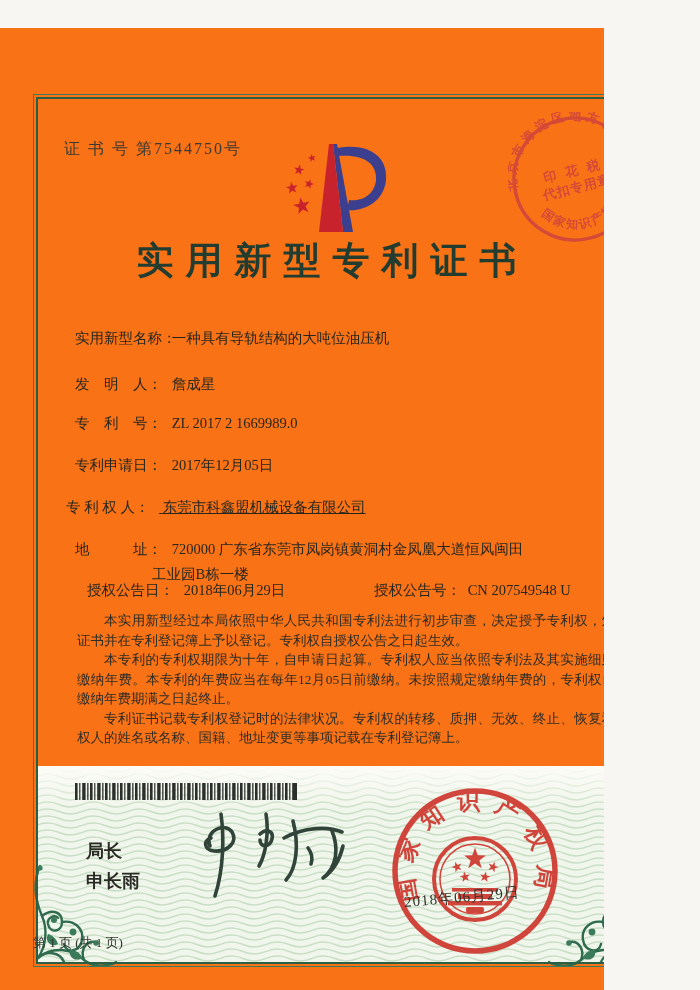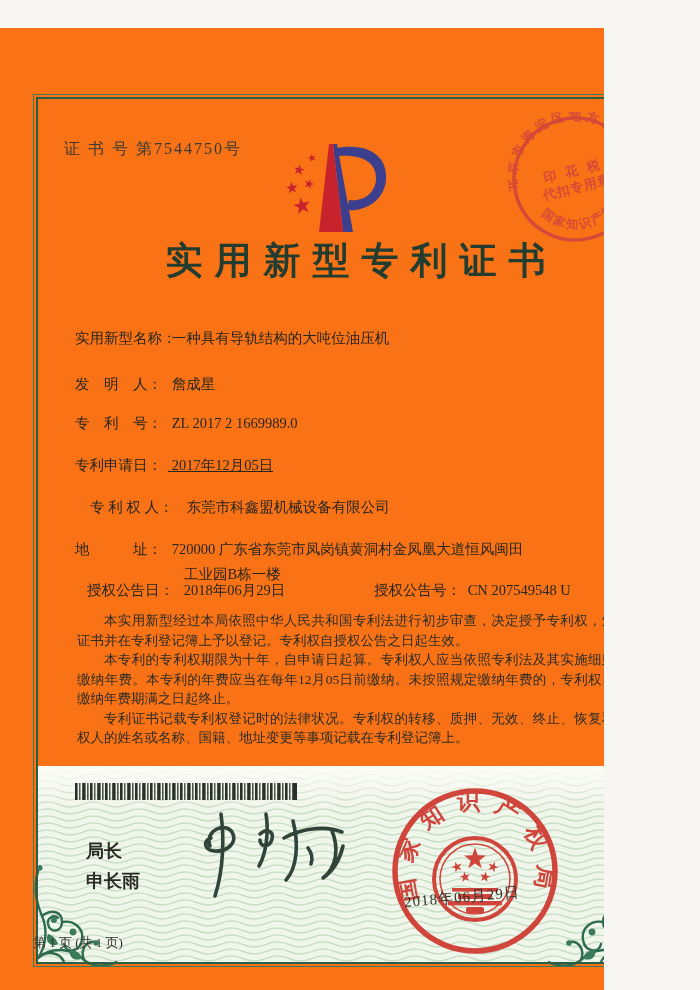--- a/index.html
+++ b/index.html
@@ -8,21 +8,21 @@
   .abs{position:absolute;}
   
   #edge-shadow{left:680px;top:0;width:13px;height:990px;
     background:linear-gradient(90deg,#d8d8d2 0%,#7e827a 35%,#8b8e86 65%,#e2e2dc 100%);}
   #edge-right{left:693px;top:0;width:7px;height:990px;background:#f4f4f0;}
   
   #frame{left:33px;top:66px;width:599px;height:871px;border:1.5px solid #3c7a5b;z-index:3;pointer-events:none;}
   #frame-inner{position:absolute;left:2px;top:2px;right:2px;bottom:2px;border:2.5px solid #2b5f45;}
   #cert-no{left:64px;top:111px;font-size:16px;color:#3a3a35;letter-spacing:2px;z-index:4;}
   #title{left:33px;top:208px;width:599px;text-align:center;font-size:37px;font-weight:bold;
-    color:#223c30;letter-spacing:12px;z-index:4;padding-left:29px;}
+    color:#223c30;letter-spacing:12px;z-index:4;}
   .row{font-size:14.5px;color:#26261f;white-space:nowrap;z-index:4;}
   .row .lbl{display:inline-block;width:93px;}
   .row .lbl2{display:inline-block;width:90px;}
   .paras{left:77px;top:583px;width:566px;z-index:4;}
   .paras p{margin:0;padding:0;font-size:13.5px;line-height:19.5px;color:#2c2c26;
     text-indent:2em;text-align:justify;}
   #gov-row{left:86px;top:808px;z-index:4;font-size:18px;color:#2b2b26;line-height:30px;font-weight:bold;}
   #seal-date{left:404px;top:860px;z-index:6;font-size:15px;color:#33332d;letter-spacing:1px;
     transform:rotate(-5deg);}
   #footer{left:33px;top:906px;width:599px;text-align:left;font-size:13px;color:#33332d;z-index:4;}
@@ -133,33 +133,33 @@
     <span>一种具有导轨结构的大吨位油压机</span>
   </div>
   <div class="abs row" style="left:75px;top:347px;">
     <span class="lbl">发　明　人：</span>
     <span>詹成星</span>
   </div>
   <div class="abs row" style="left:75px;top:386px;">
     <span class="lbl">专　利　号：</span>
     <span>ZL 2017 2 1669989.0</span>
   </div>
-  <div class="abs row" style="left:75px;top:428px;text-decoration:underline;">
+  <div class="abs row" style="left:75px;top:428px;">
     <span class="lbl">专利申请日：</span>
     <span>2017年12月05日</span>
   </div>
-  <div class="abs row" style="left:90px;top:470px;">
+  <div class="abs row" style="left:66px;top:470px;text-decoration:underline;">
     <span class="lbl">专 利 权 人：</span>
     <span>东莞市科鑫盟机械设备有限公司</span>
   </div>
   <div class="abs row" style="left:75px;top:512px;">
     <span class="lbl">地　　　址：</span>
     <span>720000 广东省东莞市凤岗镇黄洞村金凤凰大道恒风闽田</span>
   </div>
-  <div class="abs row" style="left:184px;top:537px;">
+  <div class="abs row" style="left:152px;top:537px;">
     <span>工业园B栋一楼</span>
   </div>
   <div class="abs row" style="left:87px;top:553px;">
     <span class="lbl">授权公告日：</span>
     <span>2018年06月29日</span>
   </div>
   <div class="abs row" style="left:374px;top:553px;">
     <span class="lbl2">授权公告号：</span>
     <span>CN 207549548 U</span>
   </div>

